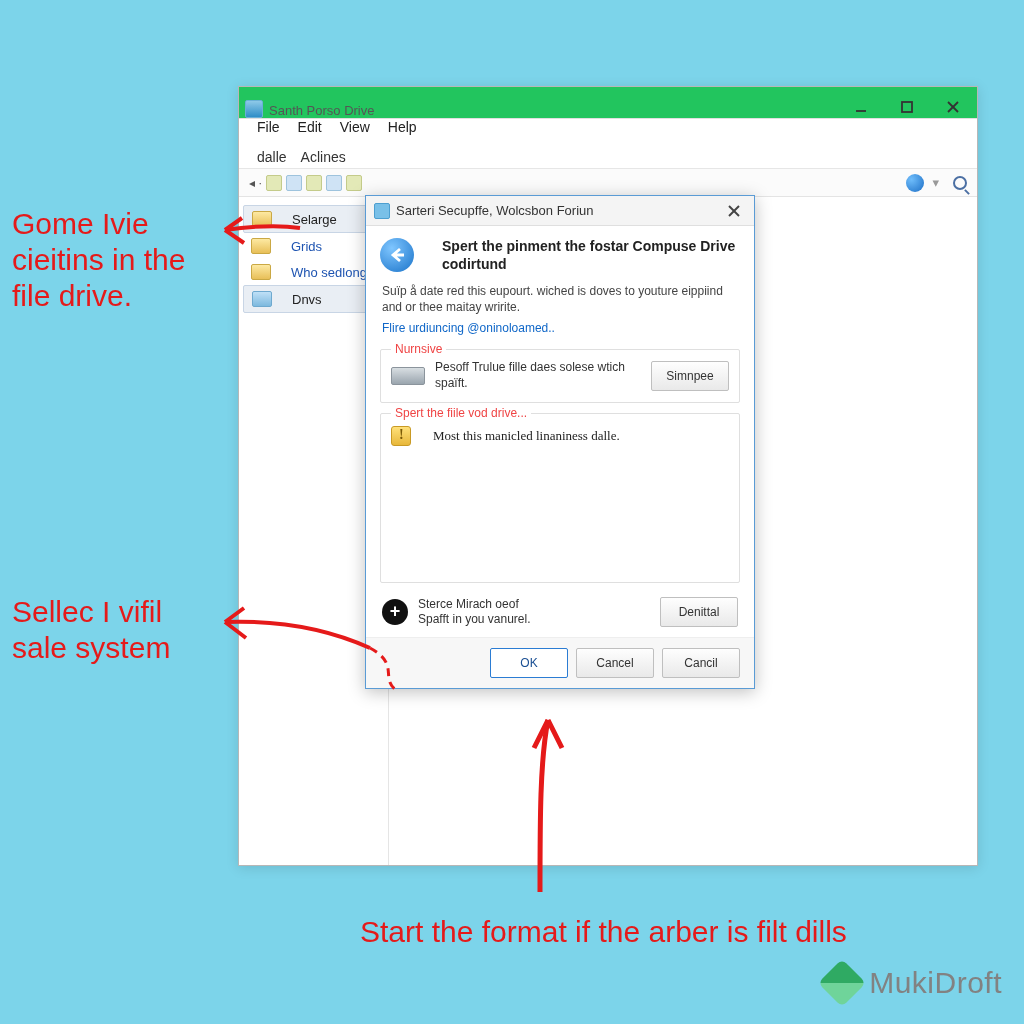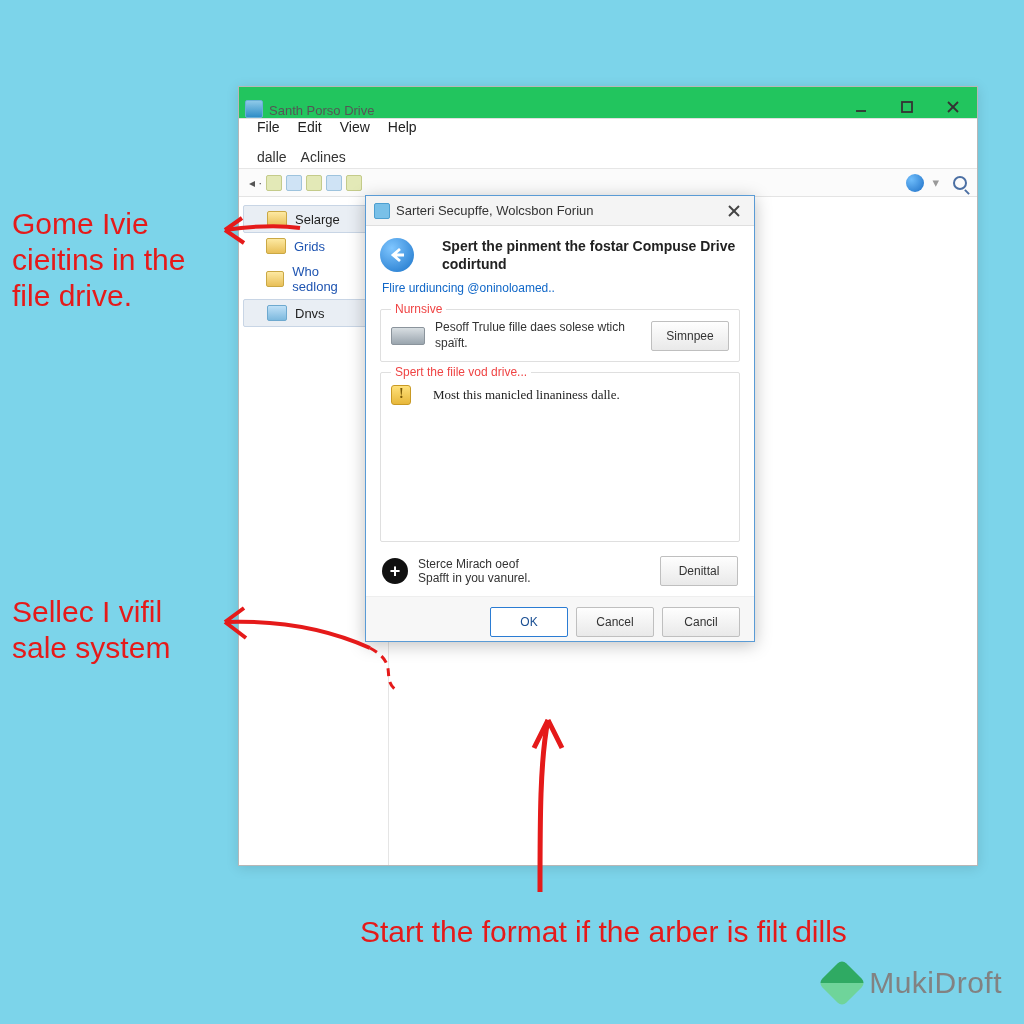--- a/index.html
+++ b/index.html
@@ -56,21 +56,21 @@
   .blue-dot { width:18px; height:18px; border-radius:9px; background:radial-gradient(circle at 30% 30%, #6fbdfb, #1d6fc6); margin-left:6px; }
   .search-icon { width:14px; height:14px; border:2px solid #4b6fa3; border-radius:7px; position:relative; margin-left:10px; }
   .search-icon:after { content:""; position:absolute; right:-5px; bottom:-5px; width:6px; height:2px; background:#4b6fa3; transform:rotate(45deg); }
 
   .body-area { position:absolute; top:112px; left:0; right:0; bottom:0; display:flex; }
   .sidebar {
     width: 150px;
     border-right: 1px solid #e5e5e5;
     padding: 6px 4px;
   }
-  .sb-item { display:flex; align-items:center; gap:8px; padding:5px 23px; font-size:13px; color:#1e54b1; cursor:pointer; border-radius:2px; }
+  .sb-item { display:flex; align-items:center; gap:20px; padding:5px 8px; font-size:13px; color:#1e54b1; cursor:pointer; border-radius:2px; }
   .sb-item.sel { background:#e9eef4; border:1px solid #c8d5e5; color:#222; }
   .sb-icon { width:20px; height:16px; background:linear-gradient(#fde9a2,#e8bf58); border:1px solid #caa844; border-radius:2px; }
   .sb-icon.drv { background:linear-gradient(#bfe0f7,#7db9de); border-color:#6ea9cf; }
 
   
   .dialog {
     position:absolute;
     left: 365px;
     top: 195px;
     width: 390px;
@@ -128,21 +128,21 @@
   .d-foot-extra {
     display:flex;align-items:center;gap:10px;padding:4px 16px 10px;
   }
   .plus-circle {
     width:26px;height:26px;border-radius:13px;background:#111;color:#fff;display:flex;align-items:center;justify-content:center;font-weight:700;font-size:18px;
   }
   .extra-text { font-size:12px;color:#333;line-height:1.2; }
   .d-foot-extra .spacer { flex:1; }
 
   .d-buttons {
-    display:flex; justify-content:flex-end; gap:8px; padding:10px 14px 4px; border-top:1px solid #eee; background:#f7f7f7;
+    display:flex; justify-content:flex-end; gap:8px; padding:10px 14px 10px; border-top:1px solid #eee; background:#f7f7f7;
   }
 
   
   .ann {
     position:absolute;
     color:#e51a1a;
     font-family: "Segoe UI", Tahoma, sans-serif;
     font-weight:400;
     line-height:1.2;
     margin-top:14px;
@@ -250,20 +250,21 @@
 
   <div class="d-head">
     <div class="back-circle">
       <svg width="20" height="20">
           <path d="M13 4 L6 10 L13 16 M6 10 H17"></path>
         </svg>
     </div>
     <div class="d-heading">Spert the pinment the fostar Compuse Drive codirtund</div>
   </div>
 
+  <div class="d-sub">Suïp å date red this eupourt. wiched is doves to youture eippiind and or thee maitay wririte.</div>
   <div class="d-link">Flire urdiuncing @oninoloamed..</div>
 
   <div class="group">
     <span class="g-legend">Nurnsive</span>
     <div class="g1-row">
       <span class="drive-ic"></span>
       <span class="g1-text">Pesoff Trulue fille daes solese wtich spaïft.</span>
       <button class="btn">Simnpee</button>
     </div>
   </div>

